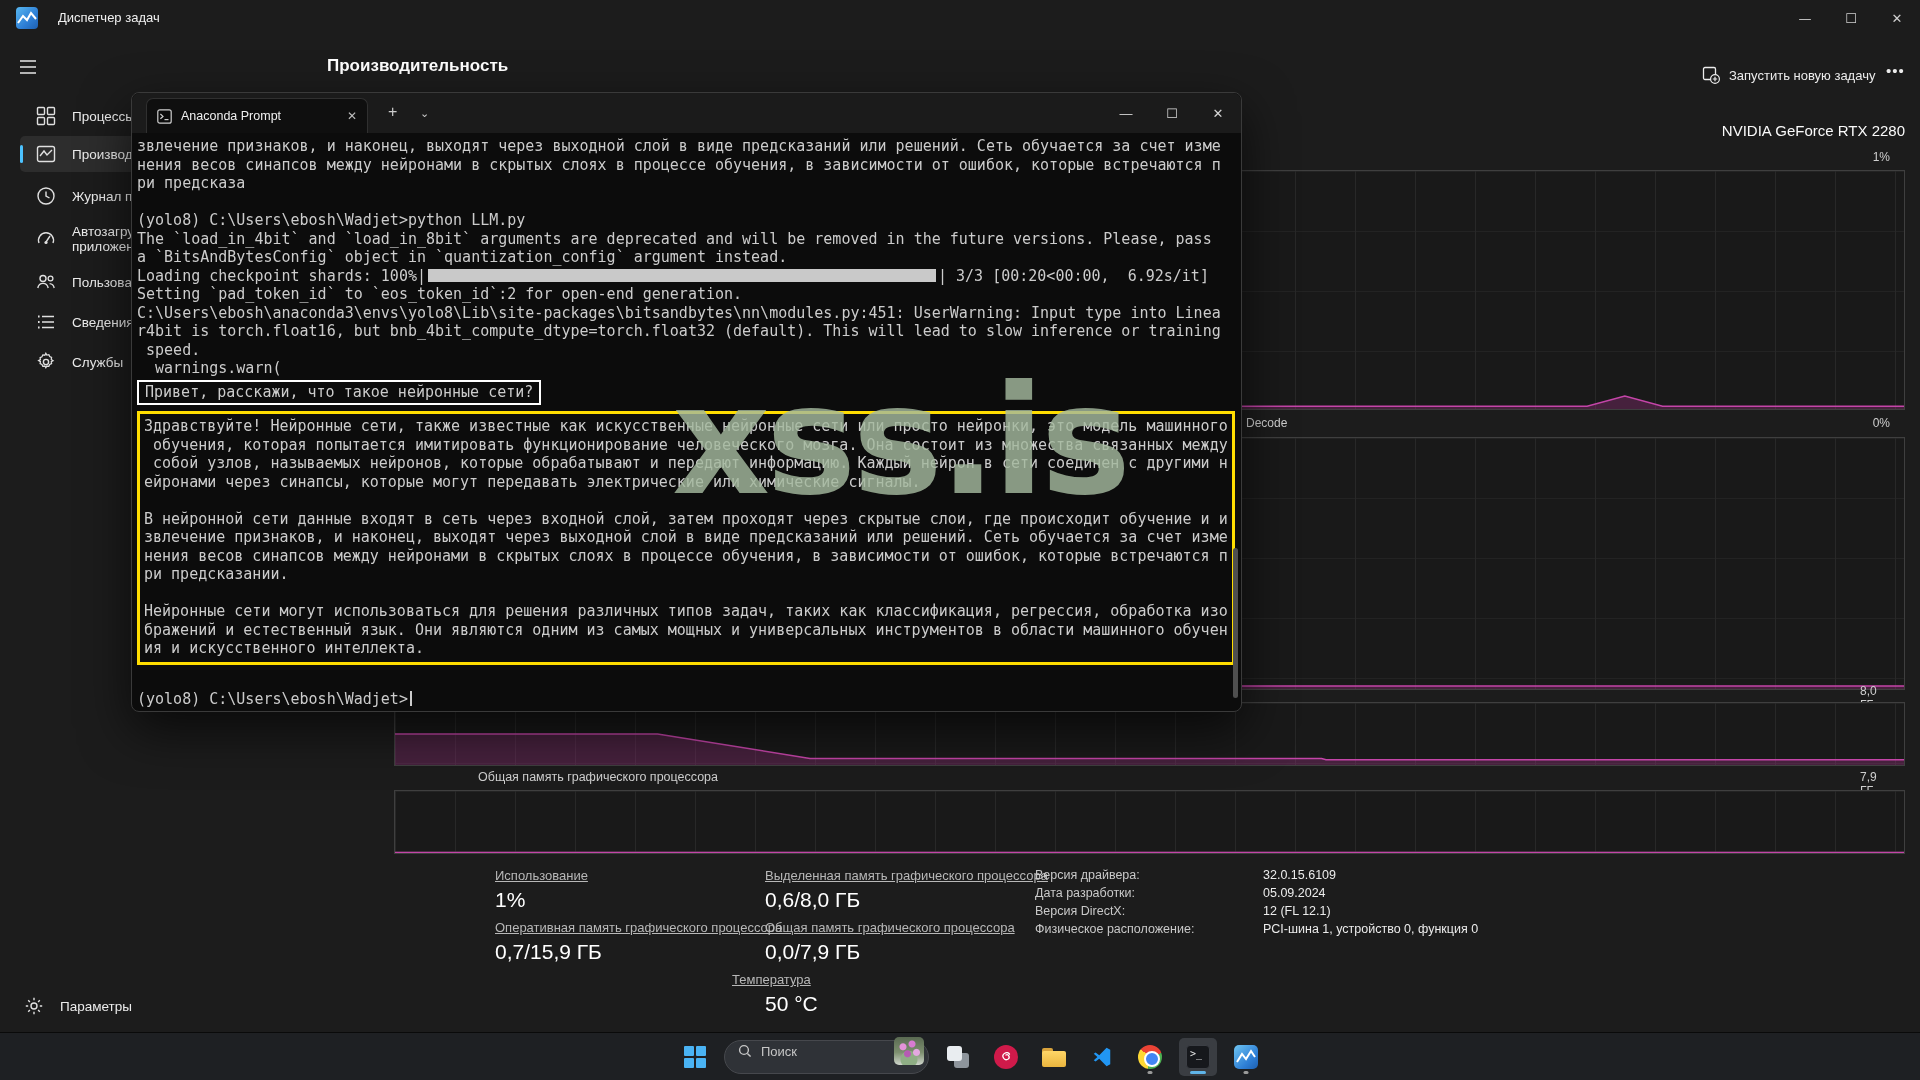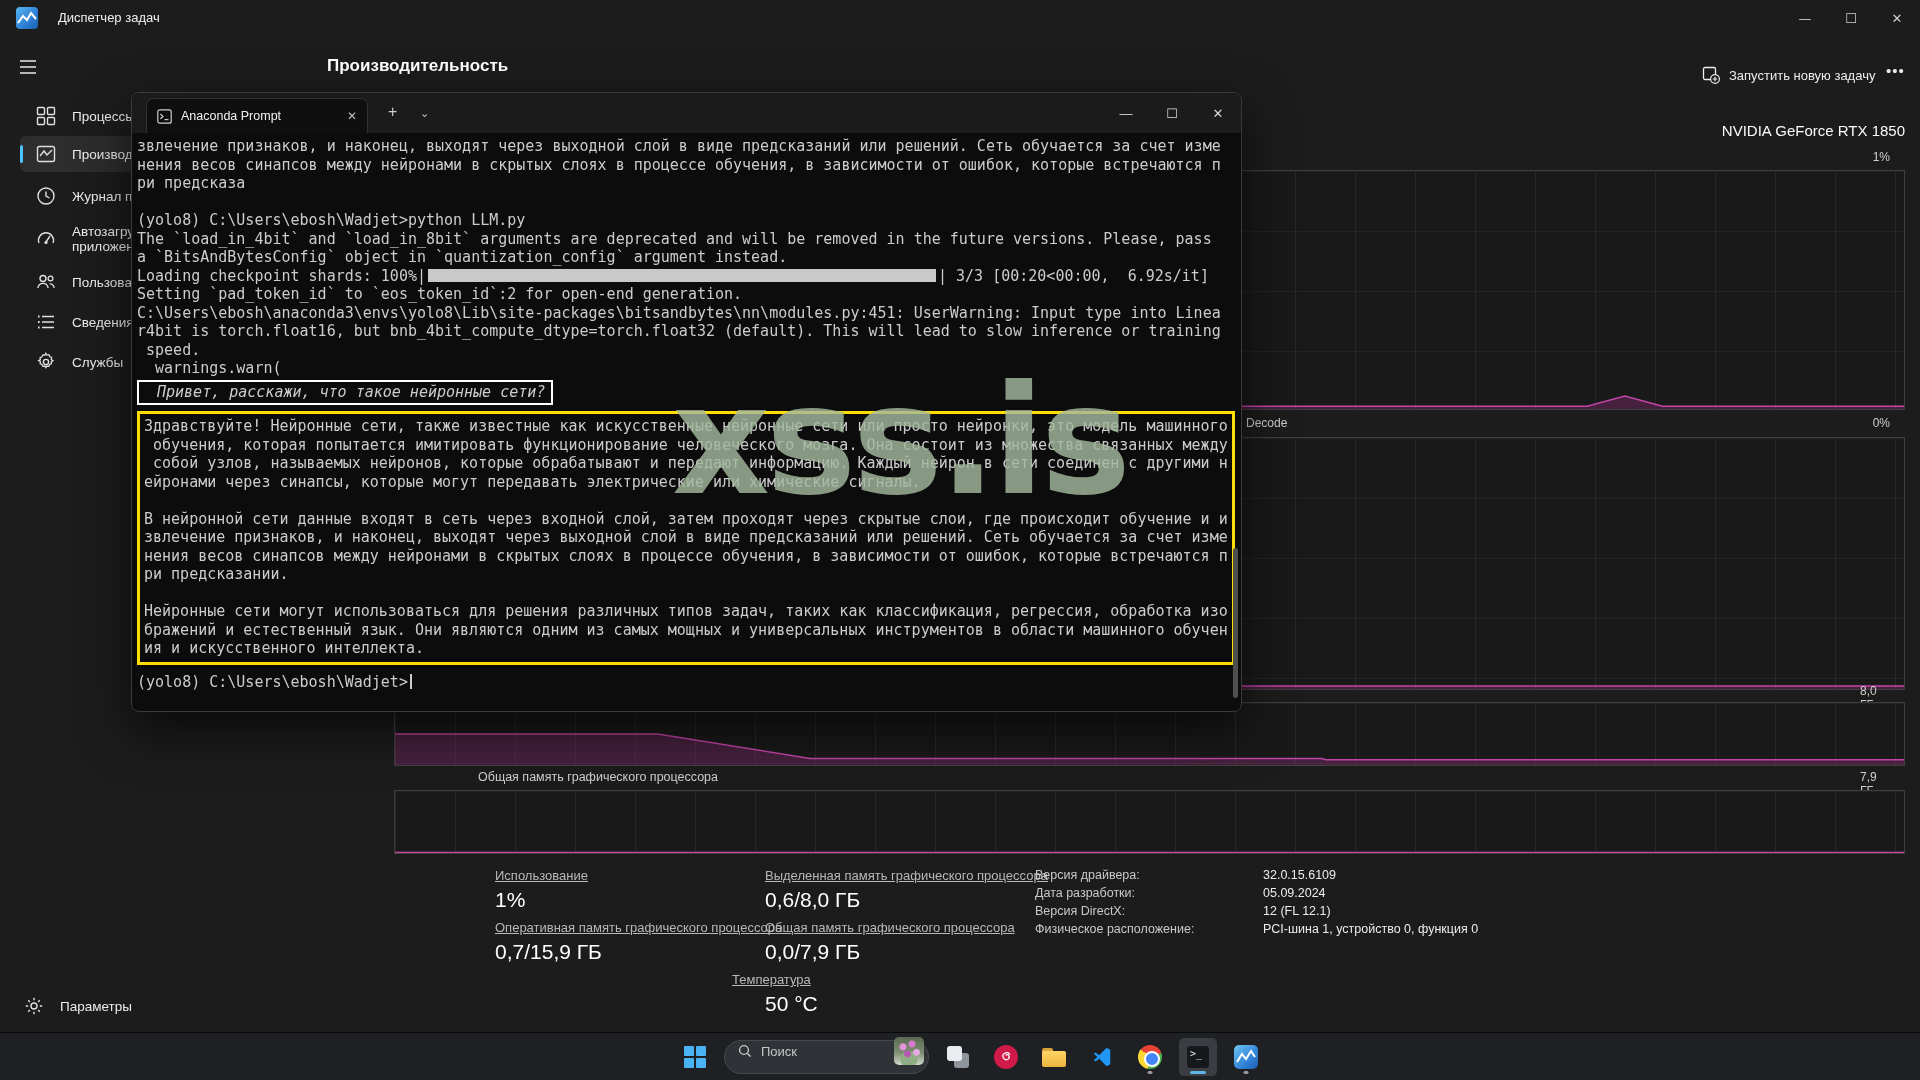--- a/index.html
+++ b/index.html
@@ -65,23 +65,23 @@
   .term-tab .tab-close { margin-left:auto; color:#bdbdbd; font-size:12px; }
   .term-newtab { position:absolute; left:256px; top:10px; color:#cccccc; font-size:16px; }
   .term-chevron { position:absolute; left:288px; top:14px; color:#cccccc; font-size:11px; }
   .term-winbtns { position:absolute; right:0; top:0; height:40px; display:flex; }
   .term-winbtns .wbtn { width:46px; height:40px; display:flex; align-items:center; justify-content:center; color:#d6d6d6; font-size:13px; }
 
   .term-body { position:absolute; left:0; top:40px; width:1109px; height:578px; overflow:hidden;
                font-family:"DejaVu Sans Mono", monospace; font-size:15px; line-height:18.5px; color:#cccccc; padding:4px 0 0 5px; }
   .term-body pre { font:inherit; white-space:pre; }
   .pbar { display:inline-block; width:508px; height:13px; background:#c9c9c9; vertical-align:-1px; margin:0 2px; }
-  .qbox { display:inline-block; border:2px solid #ffffff; padding:1px 6px 2px 18px; margin:2px 0 2px 0;font-style:italic; }
+  .qbox { display:inline-block; border:2px solid #ffffff; padding:1px 6px 2px 6px; margin:2px 0 2px 0; }
   .abox { border:3px solid #ffdd00; padding:3px 2px 4px 4px; width:1098px; margin:4px 0 0 0; }
-  .prompt-line { margin-top:8px; }
+  .prompt-line { margin-top:25px; }
   .cursor { display:inline-block; width:2px; height:15px; background:#cccccc; vertical-align:-2px; margin-left:2px; }
   .term-scrollbar { position:absolute; right:3px; top:455px; width:5px; height:150px; background:#4f4f4f; border-radius:3px; }
 
   
   .watermark { position:absolute; left:672px; top:352px; z-index:20; font-family:"DejaVu Sans", sans-serif;
                font-weight:bold; font-size:152px; letter-spacing:-4px; color:rgba(164,184,158,0.82); }
 
   
   .taskbar { position:absolute; left:0; top:1032px; width:1920px; height:48px; background:#1e2023; border-top:1px solid #0a0a0a; z-index:30; }
   .tb-center { position:absolute; left:676px; top:0; height:48px; display:flex; align-items:center; gap:10px; }
@@ -223,21 +223,21 @@
     <div class="page-title">Производительность</div>
     <div class="run-task">
       <svg width="18" height="18" viewBox="0 0 18 18">
           <rect x="1.5" y="1.5" width="12" height="12" rx="1.5" fill="none" stroke="#ececec" stroke-width="1.3"></rect>
           <circle cx="13" cy="13" r="4.4" fill="#1c1c1c" stroke="#ececec" stroke-width="1.2"></circle>
           <path d="M13 10.8v4.4M10.8 13h4.4" stroke="#ececec" stroke-width="1.2"></path>
         </svg>
       <span>Запустить новую задачу</span>
     </div>
     <div class="more-btn">•••</div>
-    <div class="gpu-name">NVIDIA GeForce RTX 1850</div>
+    <div class="gpu-name">NVIDIA GeForce RTX 2280</div>
 
     <div class="scale-label" style="top:150px">1%</div>
     <div class="chart" id="chart1">
         <svg viewBox="0 0 100 100" preserveAspectRatio="none">
           <polygon points="0,100 0.00,98.80 79.00,98.80 81.50,94.50 84.00,98.80 100.00,98.80 100,100" fill="rgba(176,52,146,0.30)"></polygon>
           <polyline points="0.00,98.80 79.00,98.80 81.50,94.50 84.00,98.80 100.00,98.80" fill="none" stroke="#c445a8" stroke-width="1.5" vector-effect="non-scaling-stroke"></polyline>
         </svg>
       </div>
 
     <div class="chart-sub" style="left:1246px; top:416px">Decode</div>

